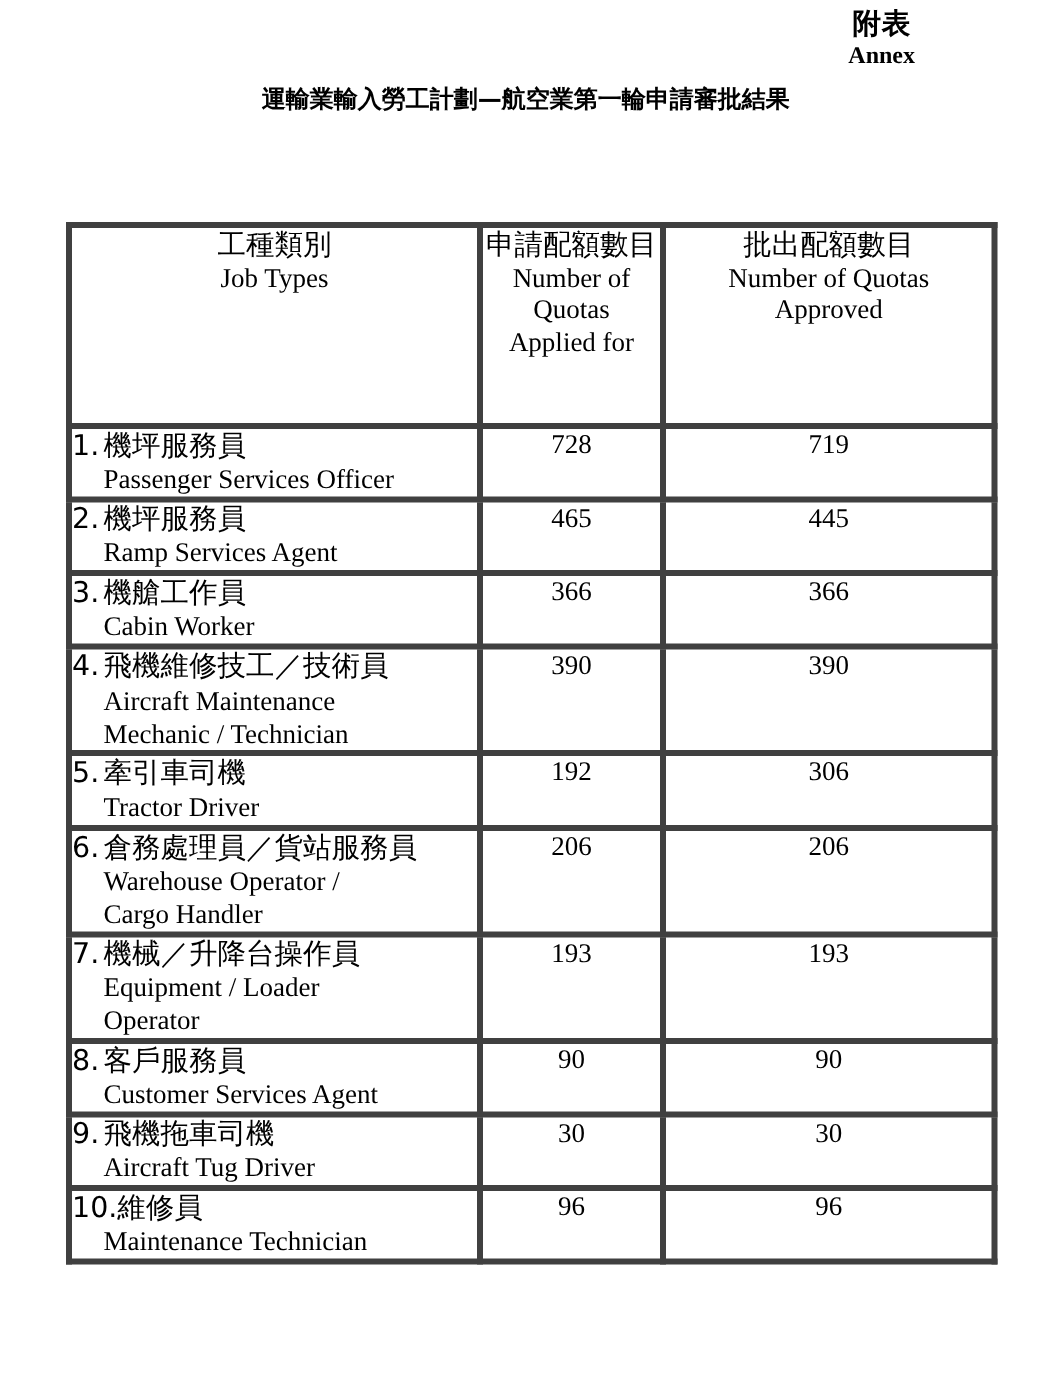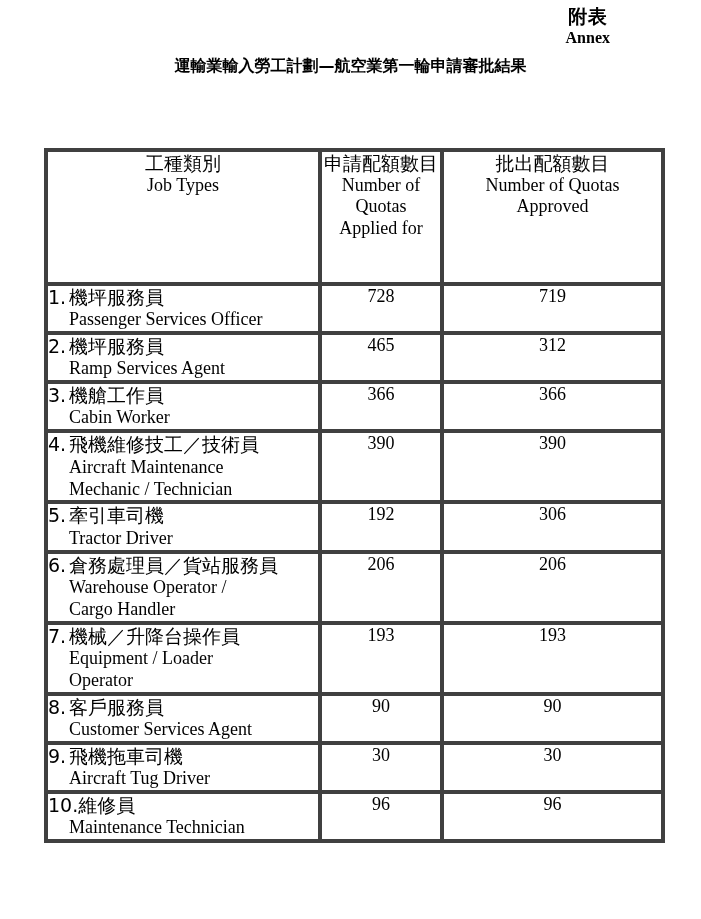--- a/index.html
+++ b/index.html
@@ -185,21 +185,21 @@
             </td>
             <td class="num">728</td>
             <td class="num">719</td>
           </tr>
           <tr>
             <td class="job">
               <span class="zh"><span class="idx">2.</span><span>機坪服務員</span></span>
               <span class="en">Ramp Services Agent</span>
             </td>
             <td class="num">465</td>
-            <td class="num">312</td>
+            <td class="num">445</td>
           </tr>
           <tr>
             <td class="job">
               <span class="zh"><span class="idx">3.</span><span>機艙工作員</span></span>
               <span class="en">Cabin Worker</span>
             </td>
             <td class="num">366</td>
             <td class="num">366</td>
           </tr>
           <tr>

